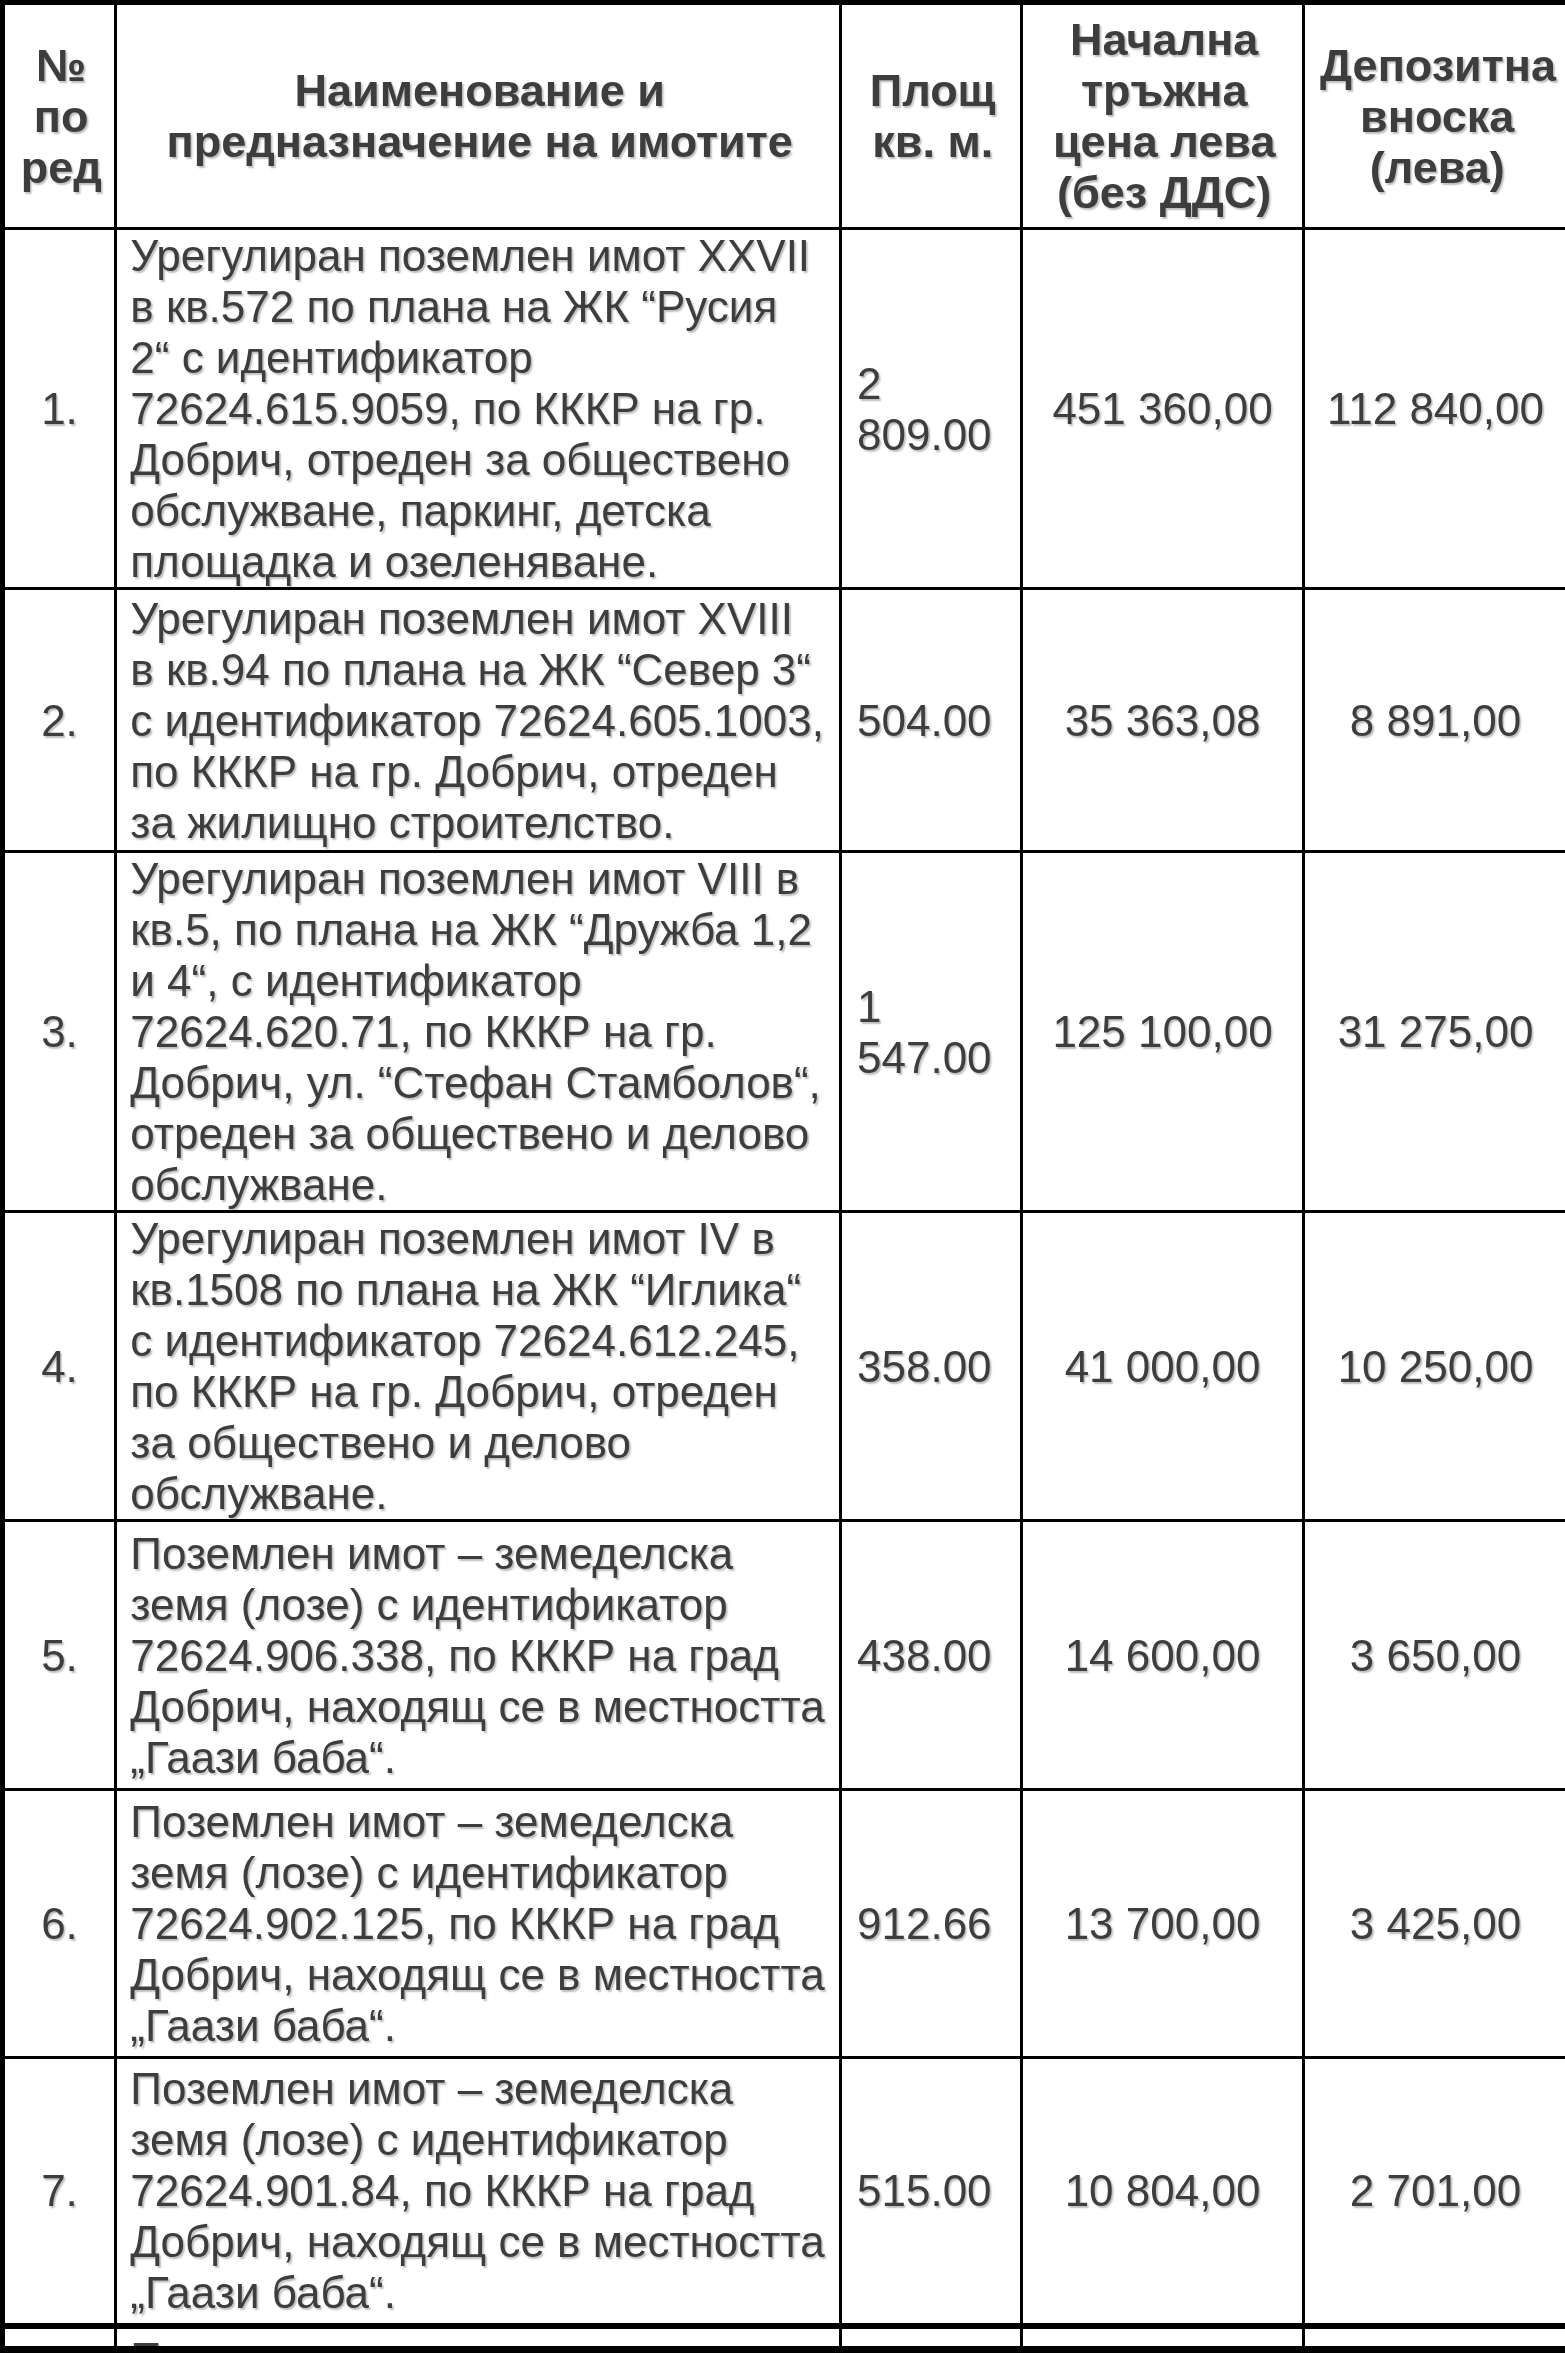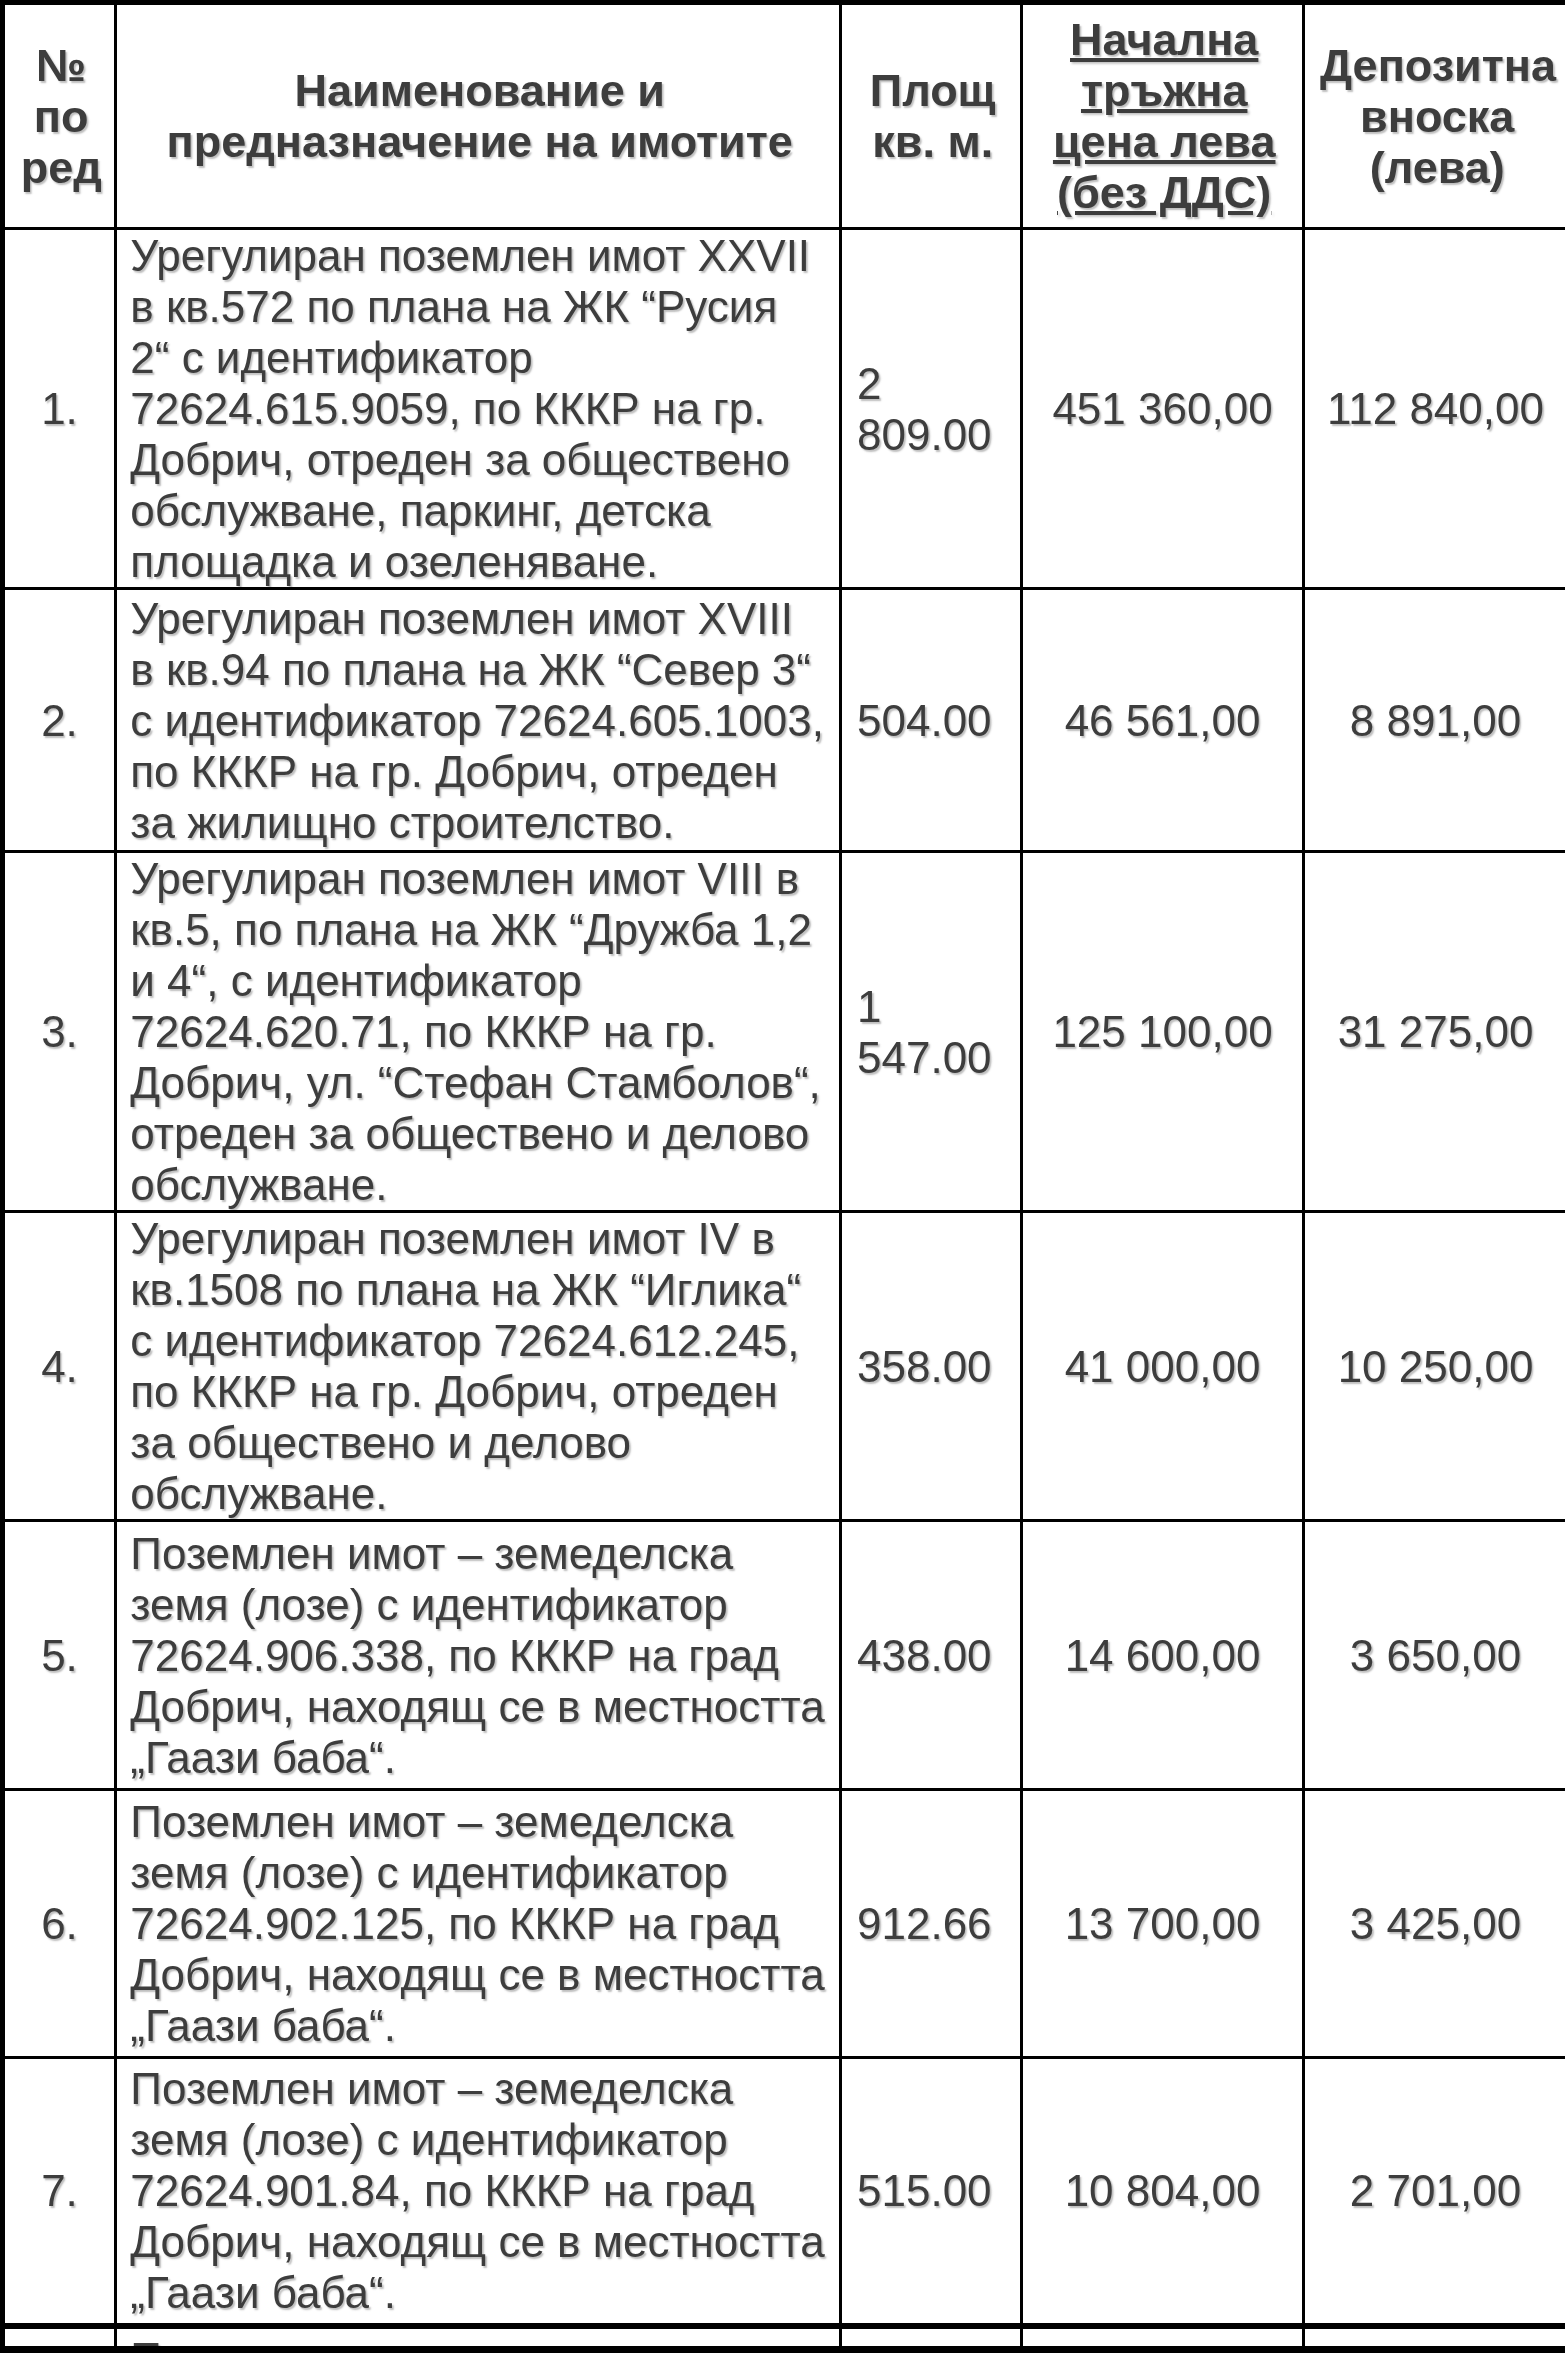--- a/index.html
+++ b/index.html
@@ -38,21 +38,21 @@
   }
   
   table.props { border: 5.8px solid #000; }
 
   table.props th {
     font-weight: bold;
     font-size: 45px;
     text-align: center;
     padding: 0 11.6px 0 15px;
   }
-  th.h-price { text-align: justify; text-decoration: underline; }
+  th.h-price { text-align: justify; }
 
   
   tr.r-head { height: 226px; }
   tr.r-1 { height: 309px; }
   tr.r-2 { height: 263px; }
   tr.r-3 { height: 314px; }
   tr.r-4 { height: 270px; }
   tr.r-5 { height: 269px; }
   tr.r-6 { height: 268px; }
   tr.r-7 { height: 268px; }
@@ -114,21 +114,21 @@
       <td class="c-num">1.</td>
       <td class="c-name">Урегулиран поземлен имот XXVII в кв.572 по плана на ЖК “Русия 2“ с идентификатор 72624.615.9059, по КККР на гр. Добрич, отреден за обществено обслужване, паркинг, детска площадка и озеленяване.</td>
       <td class="c-area">2 809.00</td>
       <td class="c-price">451 360,00</td>
       <td class="c-deposit">112 840,00</td>
     </tr>
     <tr class="r-2">
       <td class="c-num">2.</td>
       <td class="c-name">Урегулиран поземлен имот XVIII в кв.94 по плана на ЖК “Север 3“ с идентификатор 72624.605.1003, по КККР на гр. Добрич, отреден за жилищно строителство.</td>
       <td class="c-area">504.00</td>
-      <td class="c-price">46 561,00</td>
+      <td class="c-price">35 363,08</td>
       <td class="c-deposit">8 891,00</td>
     </tr>
     <tr class="r-3">
       <td class="c-num">3.</td>
       <td class="c-name">Урегулиран поземлен имот VIII в кв.5, по плана на ЖК “Дружба 1,2 и 4“, с идентификатор 72624.620.71, по КККР на гр. Добрич, ул. “Стефан Стамболов“, отреден за обществено и делово обслужване.</td>
       <td class="c-area">1 547.00</td>
       <td class="c-price">125 100,00</td>
       <td class="c-deposit">31 275,00</td>
     </tr>
     <tr class="r-4">

